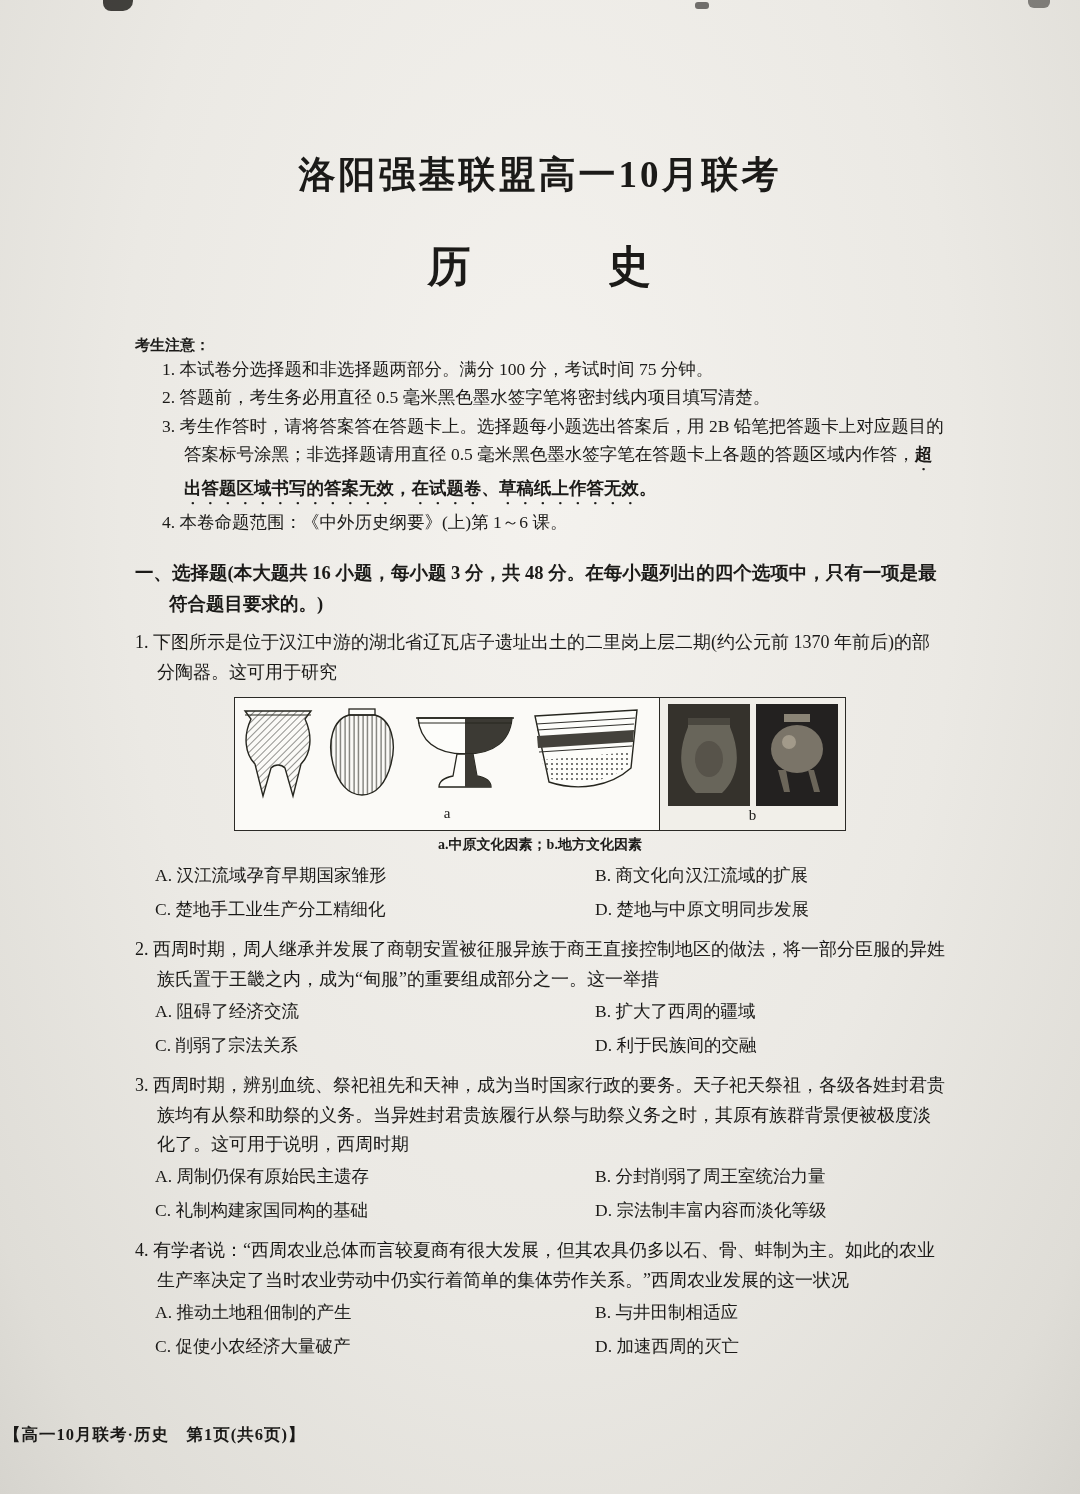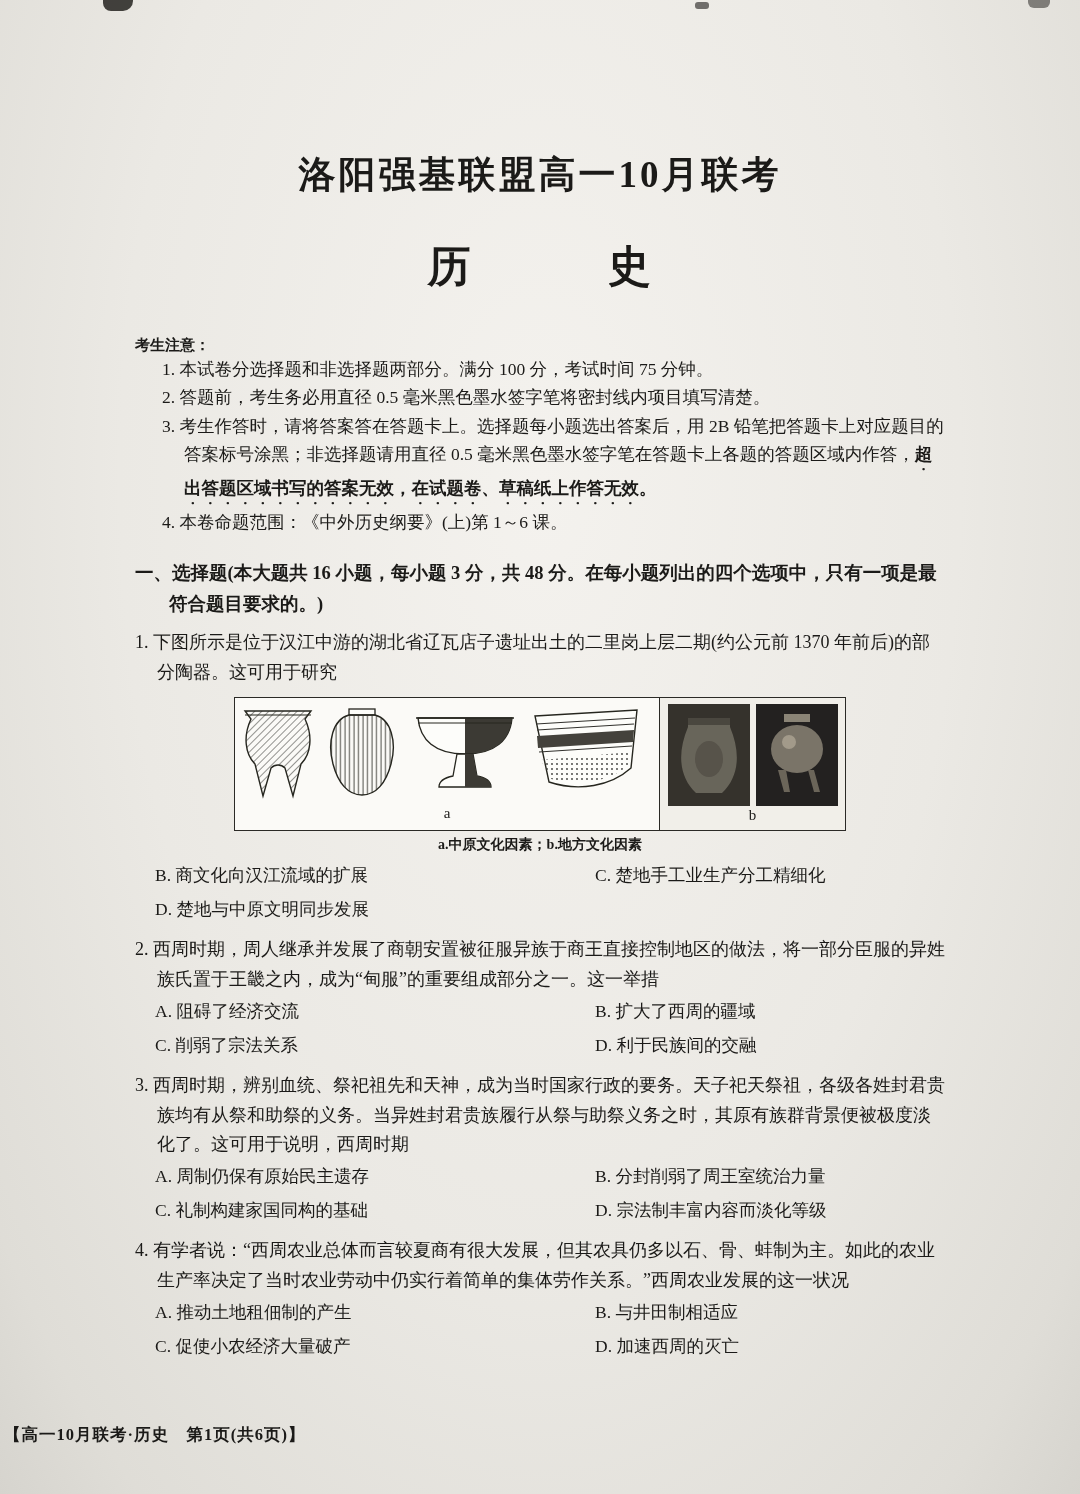--- a/index.html
+++ b/index.html
@@ -206,20 +206,21 @@
               </svg>
             </div>
           </div>
           <div class="fig-label">b</div>
         </div>
       </div>
       <div class="fig-caption">a.中原文化因素；b.地方文化因素</div>
     </div>
 
     <div class="options">
+      <span>A. 汉江流域孕育早期国家雏形</span>
       <span>B. 商文化向汉江流域的扩展</span>
       <span>C. 楚地手工业生产分工精细化</span>
       <span>D. 楚地与中原文明同步发展</span>
     </div>
   </div>
 
   <div class="q">
     <div class="q-stem">2. 西周时期，周人继承并发展了商朝安置被征服异族于商王直接控制地区的做法，将一部分臣服的异姓族氏置于王畿之内，成为“甸服”的重要组成部分之一。这一举措</div>
     <div class="options">
       <span>A. 阻碍了经济交流</span>

